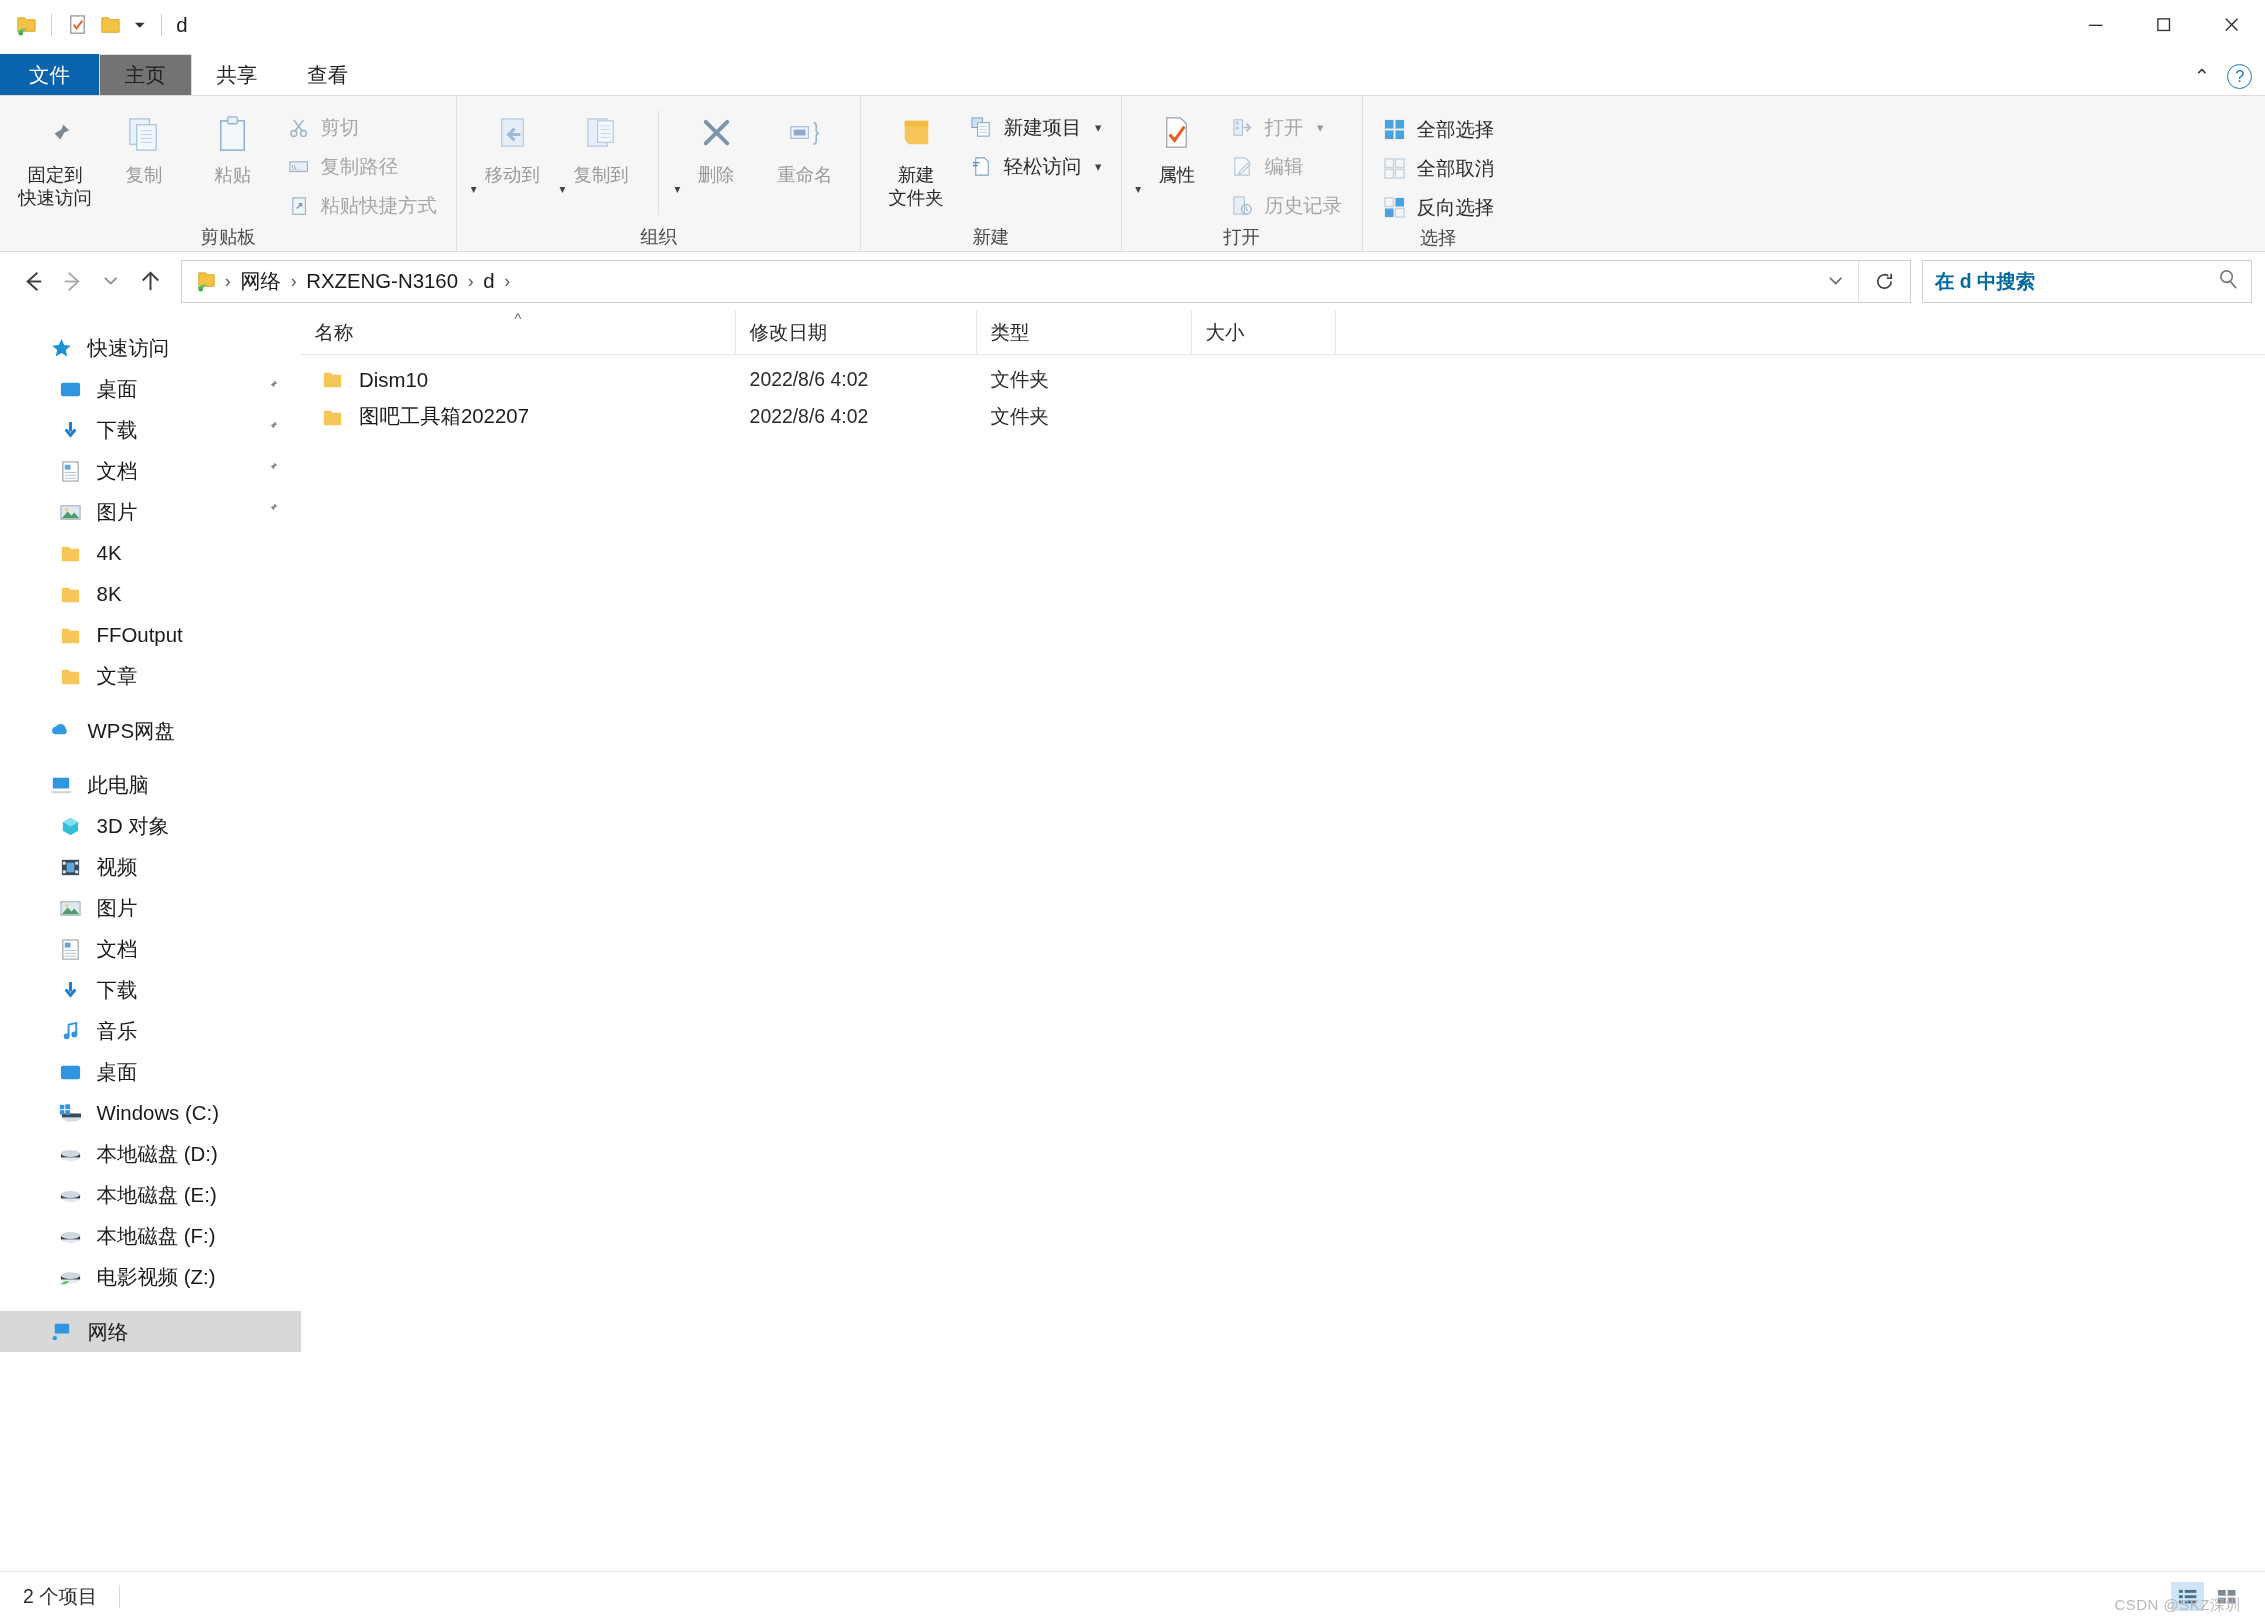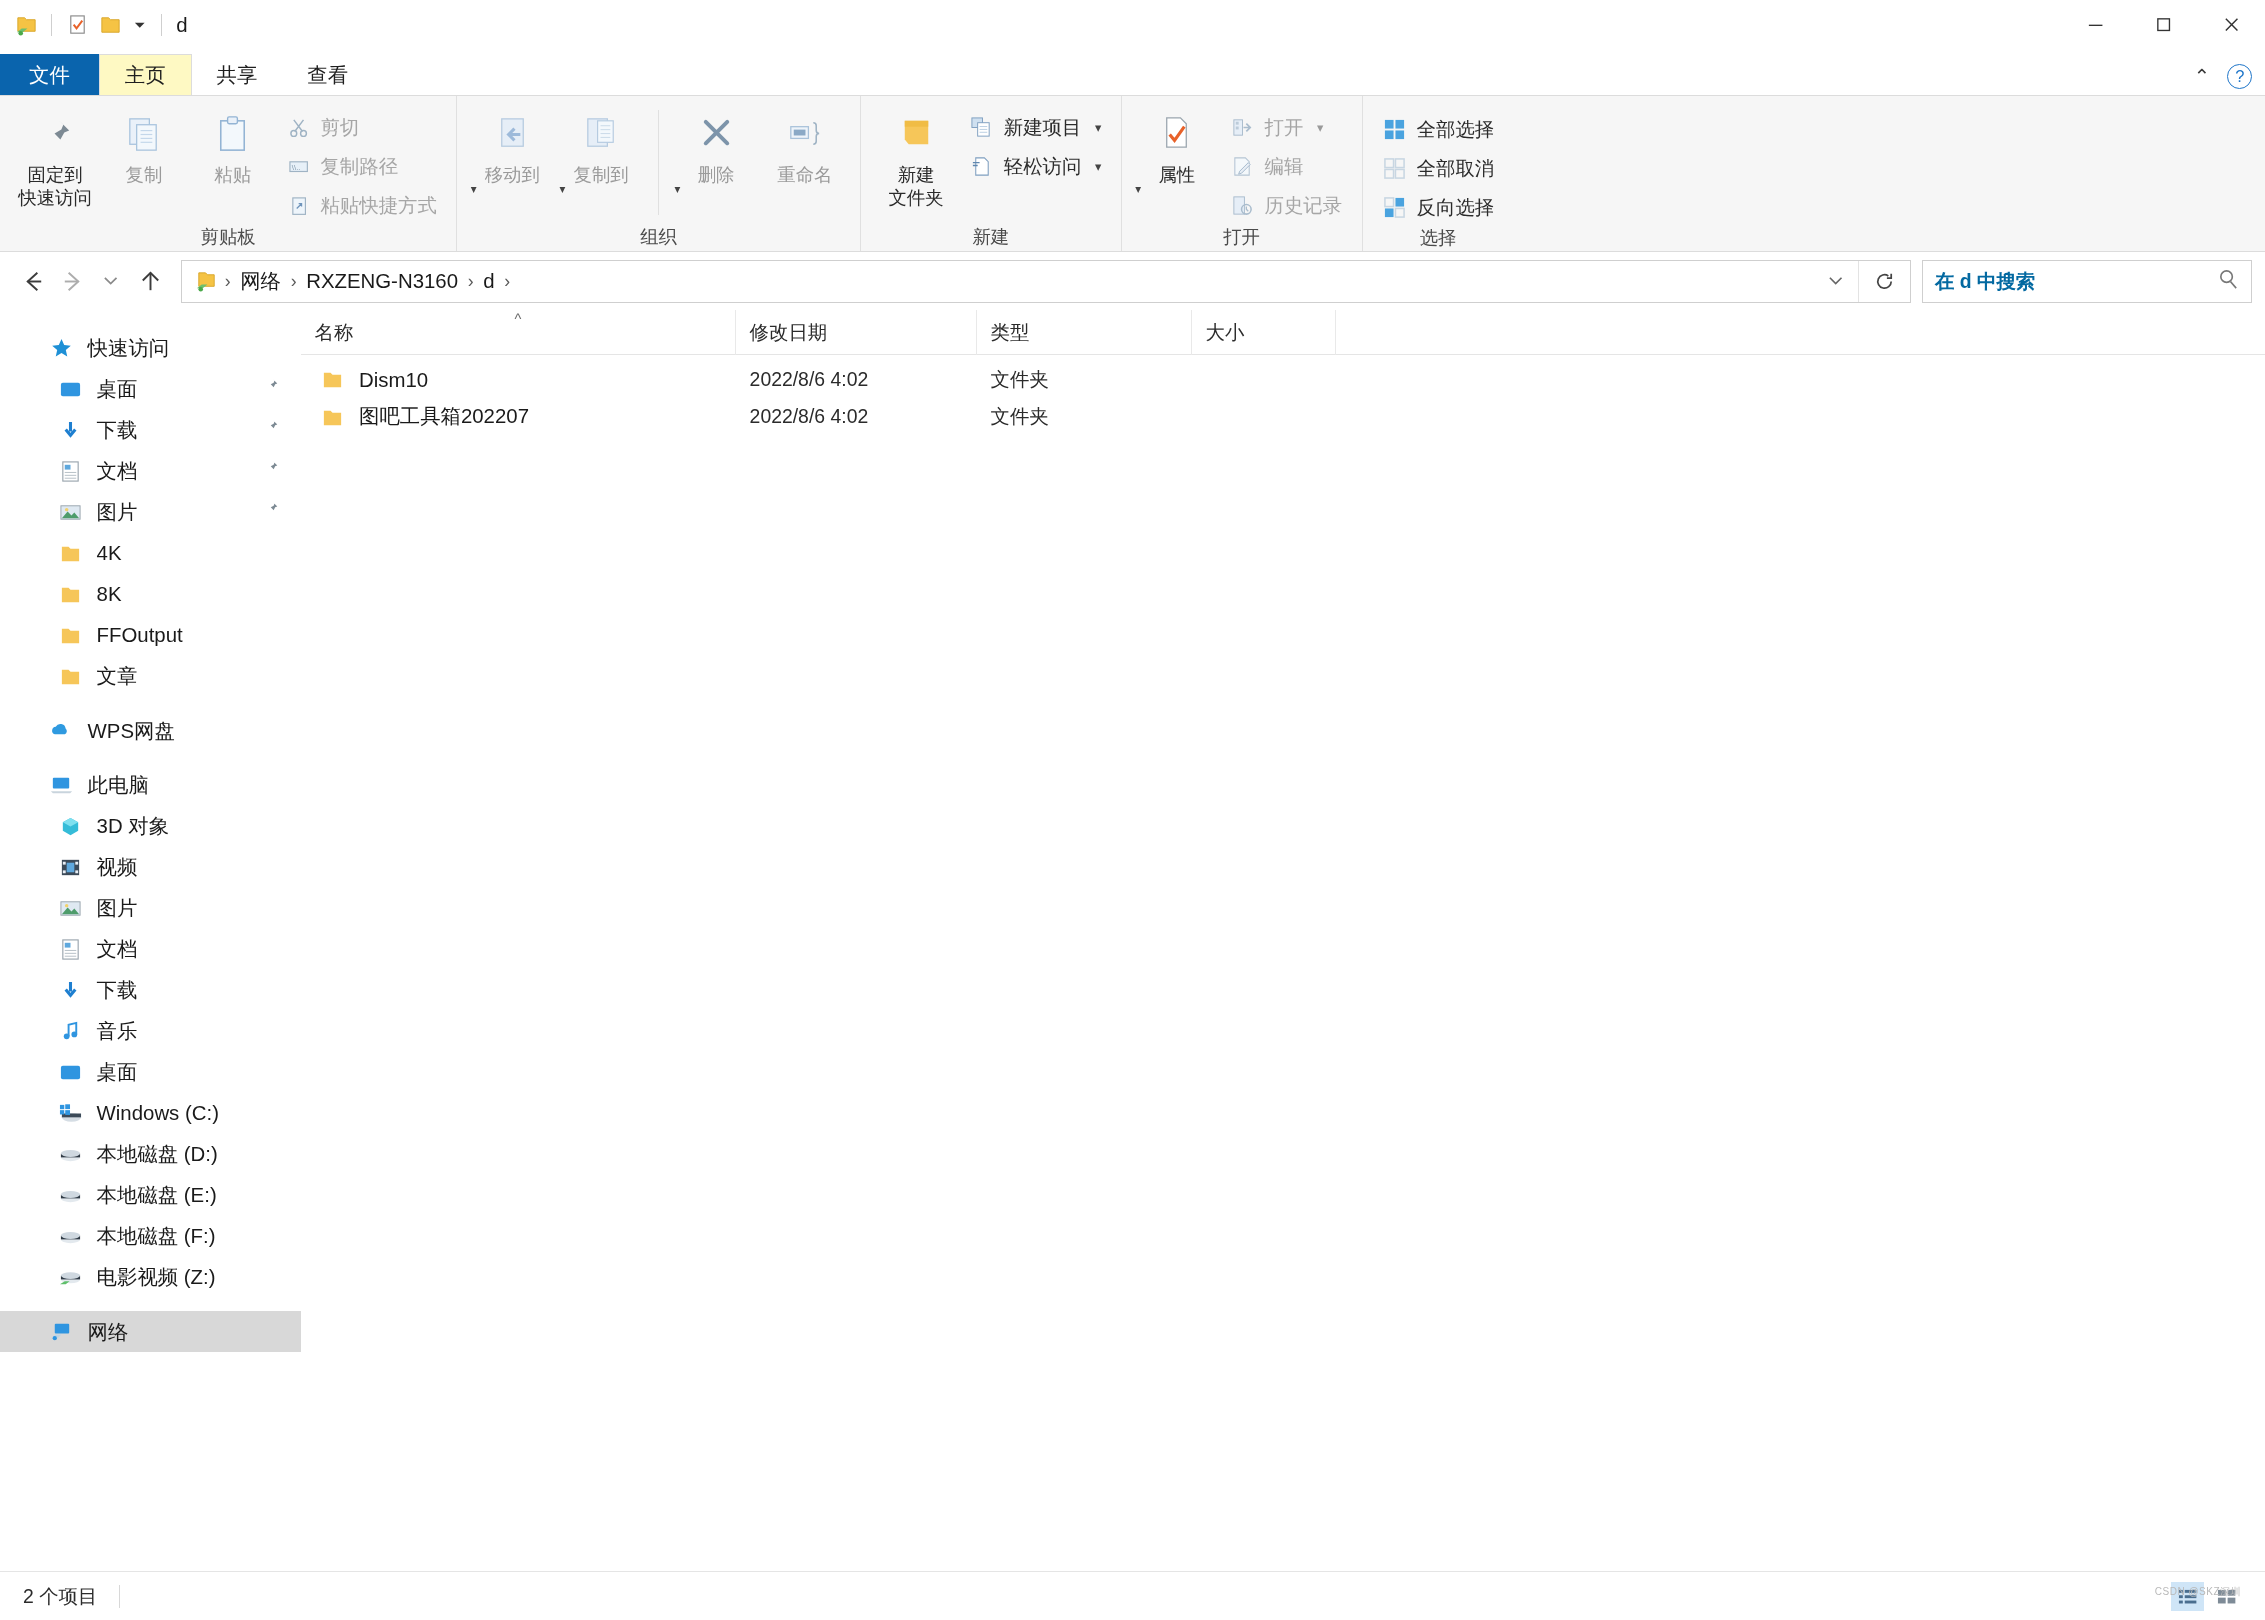--- a/index.html
+++ b/index.html
@@ -28,21 +28,21 @@
   
   .tabstrip {
     height: 45px; display:flex; align-items:flex-end;
     background:#ffffff; position:relative;
   }
   .tab {
     height: 41px; padding: 0 25px; display:flex; align-items:center;
     font-size: 20.4px; color:#1f1f1f; cursor:default;text-align:right;
   }
   .tab.file { background:#0a64ad; color:#fff; height:41px; padding:0 29px; }
-  .tab.active { background:#fef9c3; border-top:1px solid #dcdcdc; border-left:1px solid #dcdcdc; border-right:1px solid #dcdcdc; }
+  .tab.active { background:#737373; border-top:1px solid #dcdcdc; border-left:1px solid #dcdcdc; border-right:1px solid #dcdcdc; }
   .tabstrip-right { position:absolute; right:13.6px; bottom:5.8px; display:flex; align-items:center; gap:17.5px; }
   .tab-chevron { color:#3a3a3a; font-size:19.4px; }
   .help-circle {
     width: 25px; height:25px; border-radius:50%; border:1.9px solid #1f76c9;
     color:#1f76c9; font-size:16.5px; display:flex; align-items:center; justify-content:center;
   }
 
   
   .ribbon {
     height: 157px; background:#f6f6f6; border-top:1px solid #dcdcdc; border-bottom:1px solid #dcdcdc;
@@ -126,21 +126,21 @@
   .statusbar {
     height: 50px; border-top:1px solid #e5e5e5; display:flex; align-items:center;
     background:#fff; padding: 0 23px; justify-content:space-between;
   }
   .status-left { display:flex; align-items:center; gap: 21.3px; }
   .status-text { font-size:19.4px; color:#2b2b2b;text-align:right; }
   .status-div { width:1px; height:23px; background:#d8d8d8; }
   .viewbtns { display:flex; align-items:center; gap:5.8px; }
   .viewbtn { width:33px; height:29px; display:flex; align-items:center; justify-content:center; }
   .viewbtn.active { background:#cfe5f7; }
-  .watermark { position:absolute; right: 25px; bottom: 22px; font-size:10px; color:#b9b9b9; letter-spacing:0.5px; }
+  .watermark { position:absolute; right: 25px; bottom: 6px; font-size:15px; color:#b9b9b9; letter-spacing:0.5px; }
 </style>
 </head>
 <body>
 
 <div class="window">
 
   <div class="titlebar">
     <div class="qat">
       <div class="qat-icon">
         <svg width="25" height="25" viewBox="0 0 26 26">

